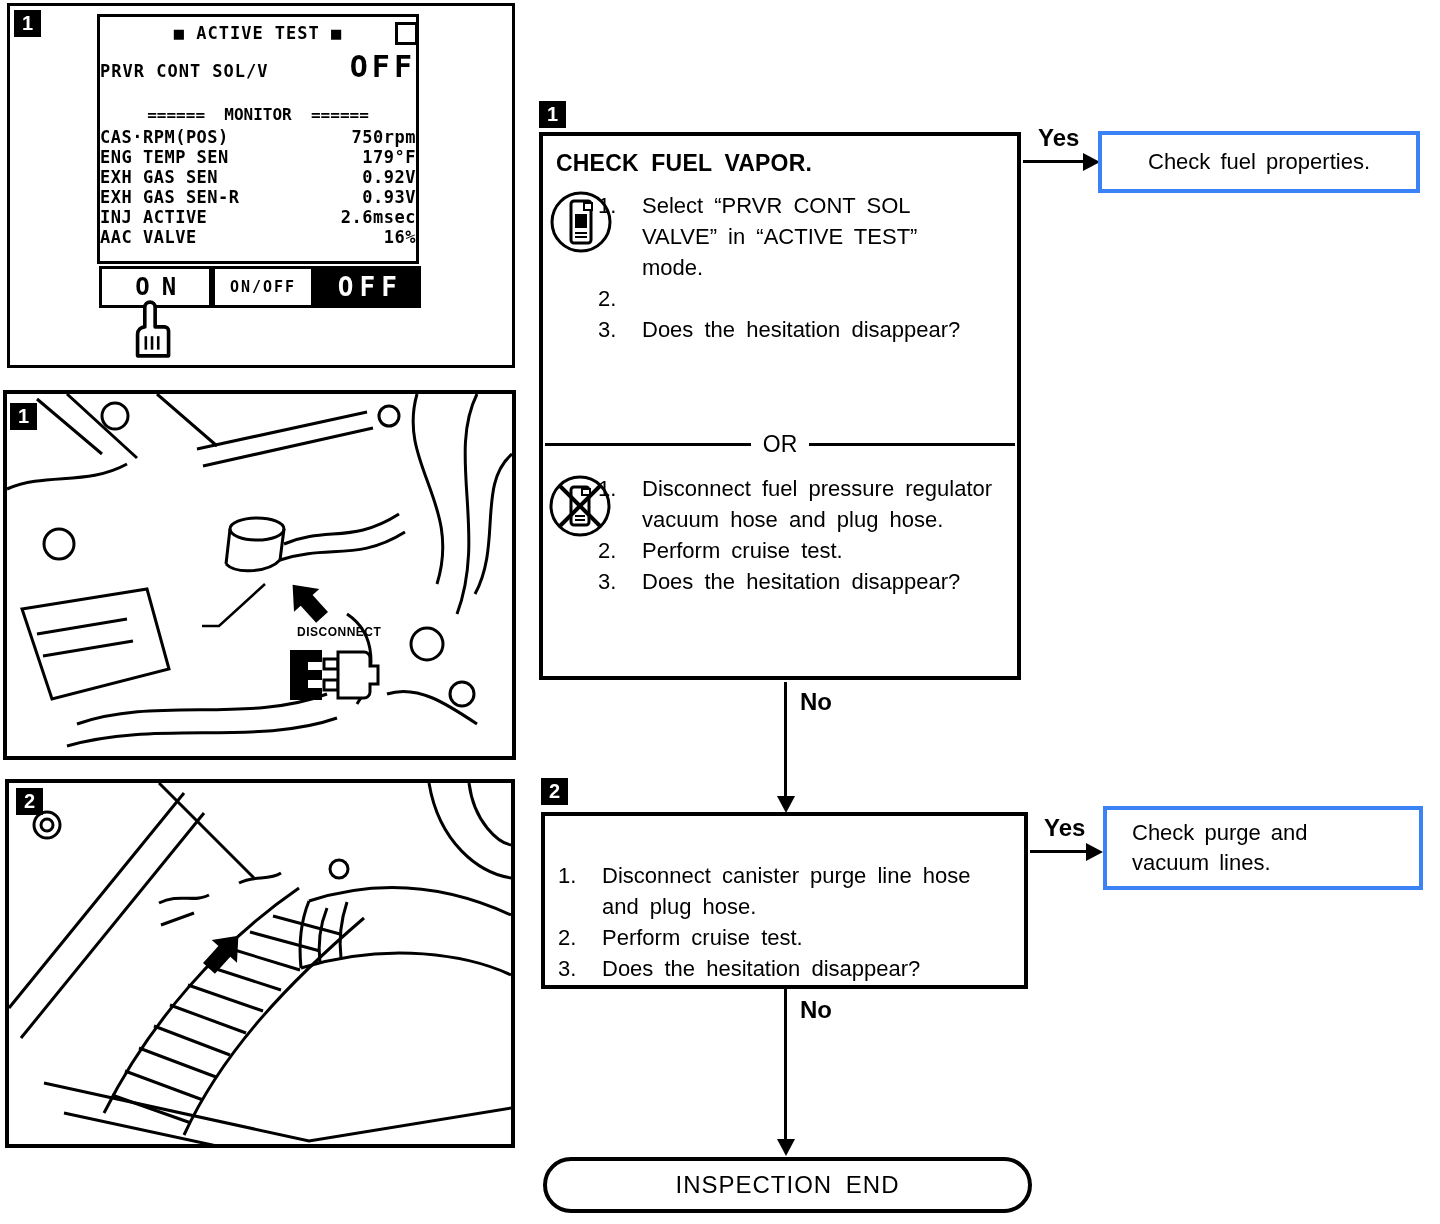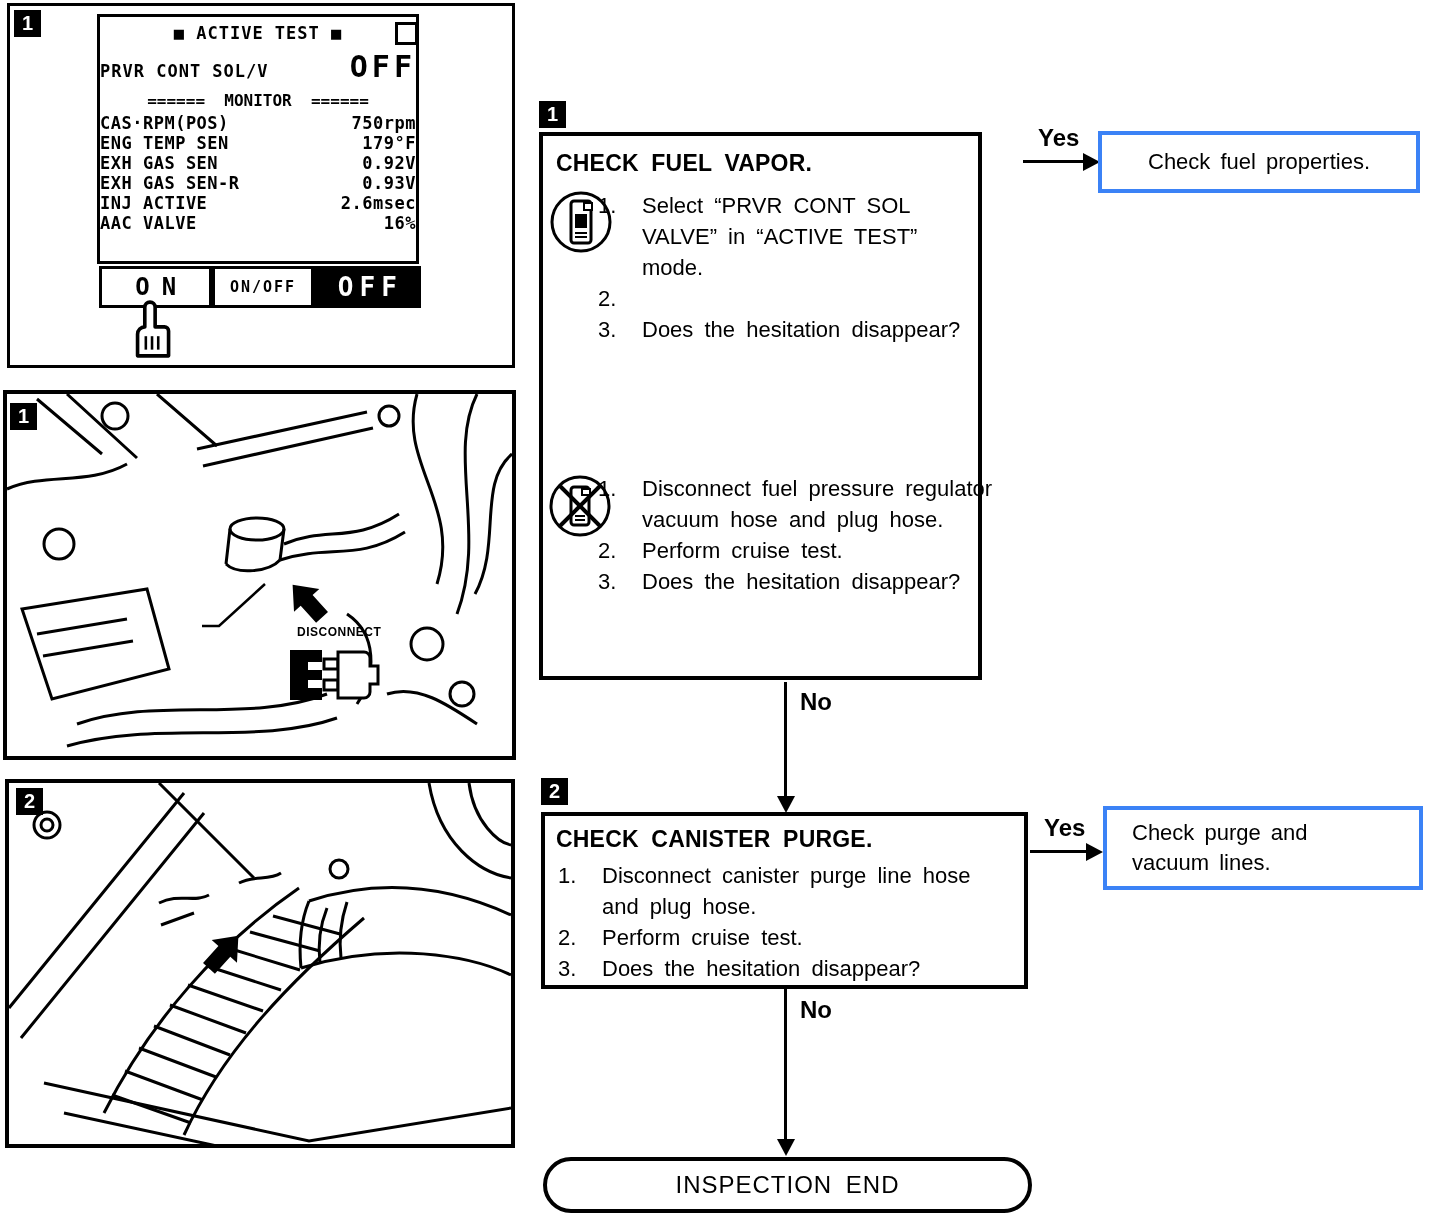--- a/index.html
+++ b/index.html
@@ -13,38 +13,38 @@
           display:flex;align-items:center;justify-content:center;
           font:bold 20px "Liberation Sans",sans-serif;}
   
   .crt{position:absolute;left:87px;top:8px;width:322px;height:250px;border:3px solid #000;
        box-sizing:border-box;padding:4px 0;font-family:"DejaVu Sans Mono",monospace;font-weight:bold;}
   .crt-header{position:relative;text-align:center;font-size:17px;letter-spacing:1px;margin-top:2px;}
   .crt-checkbox{position:absolute;right:-2px;top:-1px;width:17px;height:17px;border:3px solid #000;background:#fff;}
   .crt-test{display:flex;align-items:flex-end;margin-top:10px;}
   .crt-test-label{font-size:17px;letter-spacing:1px;}
   .crt-test-value{margin-left:auto;font-size:30px;line-height:28px;letter-spacing:4px;}
-  .crt-monhead{text-align:center;font-size:16px;margin-top:10px;letter-spacing:0;white-space:pre;}
+  .crt-monhead{text-align:center;font-size:16px;margin-top:24px;letter-spacing:0;white-space:pre;}
   .crt-rows{margin-top:3px;}
   .crt-row{display:flex;justify-content:space-between;font-size:17px;line-height:20px;letter-spacing:0.5px;}
   .crt-buttons{position:absolute;left:89px;top:260px;width:322px;height:42px;display:flex;
                font-family:"DejaVu Sans Mono",monospace;font-weight:bold;box-sizing:border-box;}
   .crt-btn{flex:1;border:3px solid #000;display:flex;align-items:center;justify-content:center;
            box-sizing:border-box;background:#fff;}
   .crt-btn.on{font-size:24px;letter-spacing:12px;padding-left:12px;}
   .crt-btn.onoff{font-size:15px;letter-spacing:2px;}
   .crt-btn.off{background:#000;color:#fff;font-size:26px;letter-spacing:6px;padding-left:6px;}
   #hand-pointer{position:absolute;left:118px;top:293px;width:46px;height:62px;}
   
   .art{position:absolute;left:0;top:0;width:100%;height:100%;}
   .part-label{position:absolute;font:bold 23px/29px "Liberation Sans",sans-serif;letter-spacing:0.3px;}
   .disc-label{position:absolute;font:bold 12px "Liberation Sans",sans-serif;letter-spacing:0.5px;}
   
   .fcbox{position:absolute;border:4px solid #000;background:#fff;box-sizing:border-box;}
-  #fc-box1{left:539px;top:132px;width:443px;height:548px;}
+  #fc-box1{left:539px;top:132px;width:482px;height:548px;}
   #fc-box2{left:541px;top:812px;width:487px;height:177px;}
   .fc-title{position:absolute;font:bold 23px "Liberation Sans",sans-serif;word-spacing:6px;letter-spacing:0.2px;}
   .steps{position:absolute;}
   .step{display:flex;font-size:22px;line-height:31px;word-spacing:5px;}
   .step .num{width:44px;flex:none;}
   .step .txt{flex:1;}
   .or-row{position:absolute;left:2px;right:2px;top:297px;height:22px;display:flex;align-items:center;}
   .or-line{flex:1;height:3px;background:#000;}
   .or-text{padding:0 12px;font-size:23px;word-spacing:4px;}
   .tool-icon{position:absolute;}
@@ -208,20 +208,25 @@
     </div>
     <div class="step">
       <span class="num">2.</span>
     </div>
     <div class="step">
       <span class="num">3.</span>
       <span class="txt" style="max-width:336px;">Does the hesitation disappear?</span>
     </div>
   </div>
 
+  <div class="or-row">
+    <span class="or-line"></span>
+    <span class="or-text">OR</span>
+    <span class="or-line"></span>
+  </div>
 
   <svg class="tool-icon" style="left:5px;top:338px;width:64px;height:64px;" viewBox="0 0 64 64">
     <circle cx="32" cy="32" r="29" fill="none" stroke="#000" stroke-width="3"></circle>
     <rect x="23" y="13" width="18" height="38" rx="3" fill="none" stroke="#000" stroke-width="3"></rect>
     <rect x="34" y="15" width="8" height="6" fill="#fff" stroke="#000" stroke-width="2"></rect>
     <line x1="27" y1="42" x2="37" y2="42" stroke="#000" stroke-width="2"></line>
     <line x1="27" y1="46" x2="37" y2="46" stroke="#000" stroke-width="2"></line>
     <line x1="11" y1="11" x2="53" y2="53" stroke="#000" stroke-width="4"></line>
     <line x1="53" y1="11" x2="11" y2="53" stroke="#000" stroke-width="4"></line>
   </svg>
@@ -248,21 +253,20 @@
   <span>Check fuel properties.</span>
 </div>
 
 <div class="vline" style="left:784px;top:682px;width:3px;height:116px;"></div>
 <div class="ah-down" style="left:777px;top:796px;"></div>
 <div class="yesno" style="left:800px;top:688px;">No</div>
 
 <div class="marker" style="left:541px;top:778px;">2</div>
 
 <div class="fcbox" id="fc-box2">
-  <div class="fc-title" style="left:11px;top:10px;">CHECK CANISTER PURGE.</div>
   <div class="steps" style="left:13px;top:44px;width:452px;">
     <div class="step">
       <span class="num">1.</span>
       <span class="txt" style="max-width:380px;">Disconnect canister purge line hose and plug hose.</span>
     </div>
     <div class="step">
       <span class="num">2.</span>
       <span class="txt" style="max-width:380px;">Perform cruise test.</span>
     </div>
     <div class="step">

